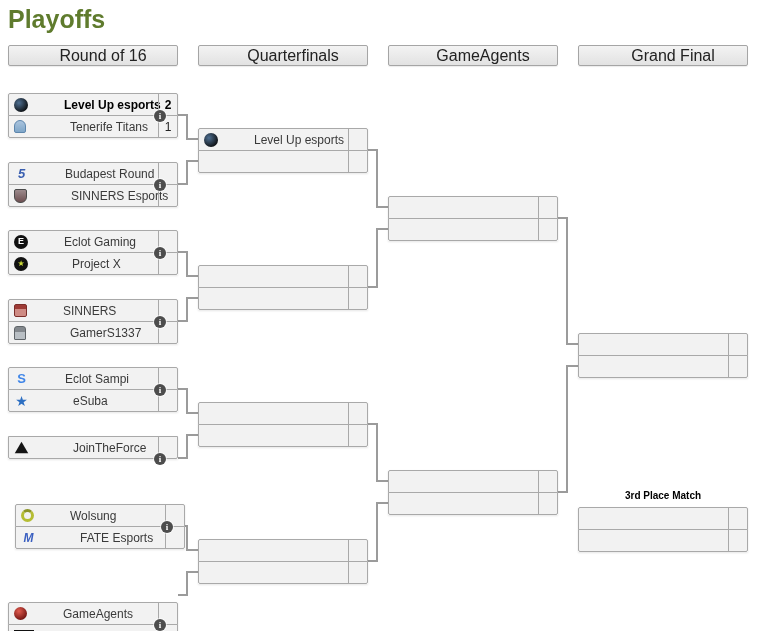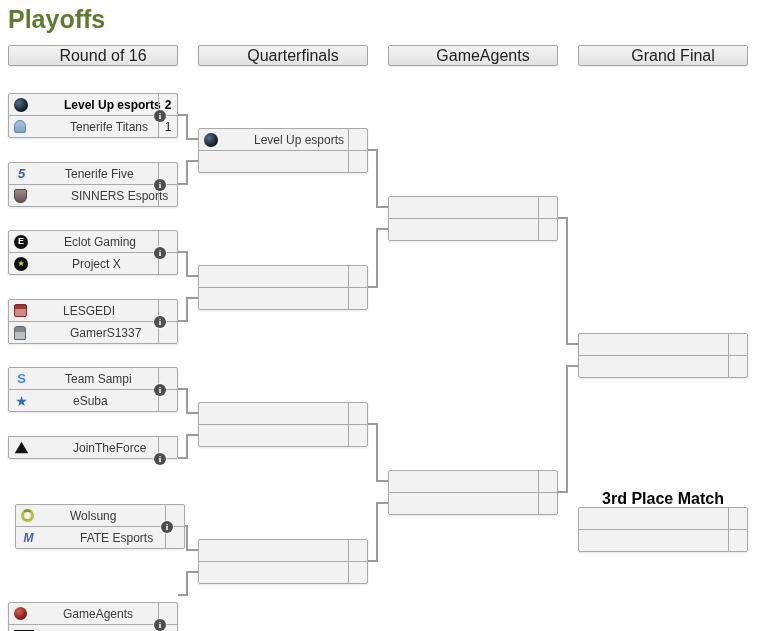--- a/index.html
+++ b/index.html
@@ -24,21 +24,21 @@
   .winner .tname{font-weight:bold;color:#000;}
   .winner .score{font-weight:bold;color:#000;}
   .score{position:absolute;right:0;top:0;height:100%;width:19px;box-sizing:border-box;
          border-left:1px solid #a9a9a9;display:flex;align-items:center;
          justify-content:center;font-size:12px;color:#222;}
   .info{position:absolute;right:12px;top:17px;width:12px;height:12px;z-index:4;
         border-radius:50%;background:#4d4d4d;color:#fff;
         display:flex;align-items:center;justify-content:center;
         font-size:9px;font-weight:bold;font-family:"Liberation Serif",serif;
         box-shadow:0 0 0 1px rgba(255,255,255,.6);}
-  .tp-label{position:absolute;width:170px;text-align:center;font-size:16px;
+  .tp-label{position:absolute;width:170px;text-align:center;font-size:10px;
             font-weight:bold;color:#000;}
   
   .logo{display:inline-flex;align-items:center;justify-content:center;
         width:15px;height:15px;margin:0 6px 0 5px;flex:none;font-style:normal;
         line-height:1;}
   .lg-levelup{width:14px;height:14px;border-radius:50%;
               background:radial-gradient(circle at 35% 35%,#4f7092,#101418 72%);}
   .lg-tenerife{width:12px;height:13px;border-radius:6px 6px 2px 2px;
                background:linear-gradient(180deg,#aac4de,#7fa6c8);
                border:1px solid #5d86ad;box-sizing:border-box;}
@@ -113,21 +113,21 @@
       <span class="logo lg-tenerife"></span>
       <span class="tname">Tenerife Titans</span>
       <span class="score">1</span>
     </div>
     <span class="info">i</span>
   </div>
 
   <div class="match" style="left:8px;top:162px">
     <div class="trow first">
       <span class="logo lg-bud5">5</span>
-      <span class="tname">Tenerife Five</span>
+      <span class="tname">Budapest Round</span>
       <span class="score"></span>
     </div>
     <div class="trow last">
       <span class="logo lg-sinners"></span>
       <span class="tname">SINNERS Esports</span>
       <span class="score"></span>
     </div>
     <span class="info">i</span>
   </div>
 
@@ -141,35 +141,35 @@
       <span class="logo lg-projx">★</span>
       <span class="tname">Project X</span>
       <span class="score"></span>
     </div>
     <span class="info">i</span>
   </div>
 
   <div class="match" style="left:8px;top:299px">
     <div class="trow first">
       <span class="logo lg-lesgedi"></span>
-      <span class="tname">LESGEDI</span>
+      <span class="tname">SINNERS</span>
       <span class="score"></span>
     </div>
     <div class="trow last">
       <span class="logo lg-g1337"></span>
       <span class="tname">GamerS1337</span>
       <span class="score"></span>
     </div>
     <span class="info">i</span>
   </div>
 
   <div class="match" style="left:8px;top:367px">
     <div class="trow first">
       <span class="logo lg-sampi">S</span>
-      <span class="tname">Team Sampi</span>
+      <span class="tname">Eclot Sampi</span>
       <span class="score"></span>
     </div>
     <div class="trow last">
       <span class="logo lg-esuba">★</span>
       <span class="tname">eSuba</span>
       <span class="score"></span>
     </div>
     <span class="info">i</span>
   </div>
 

